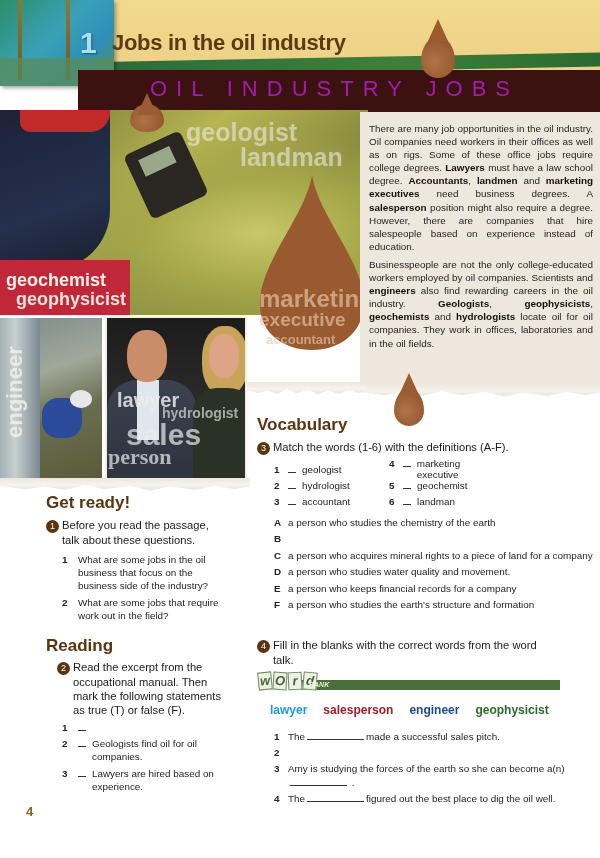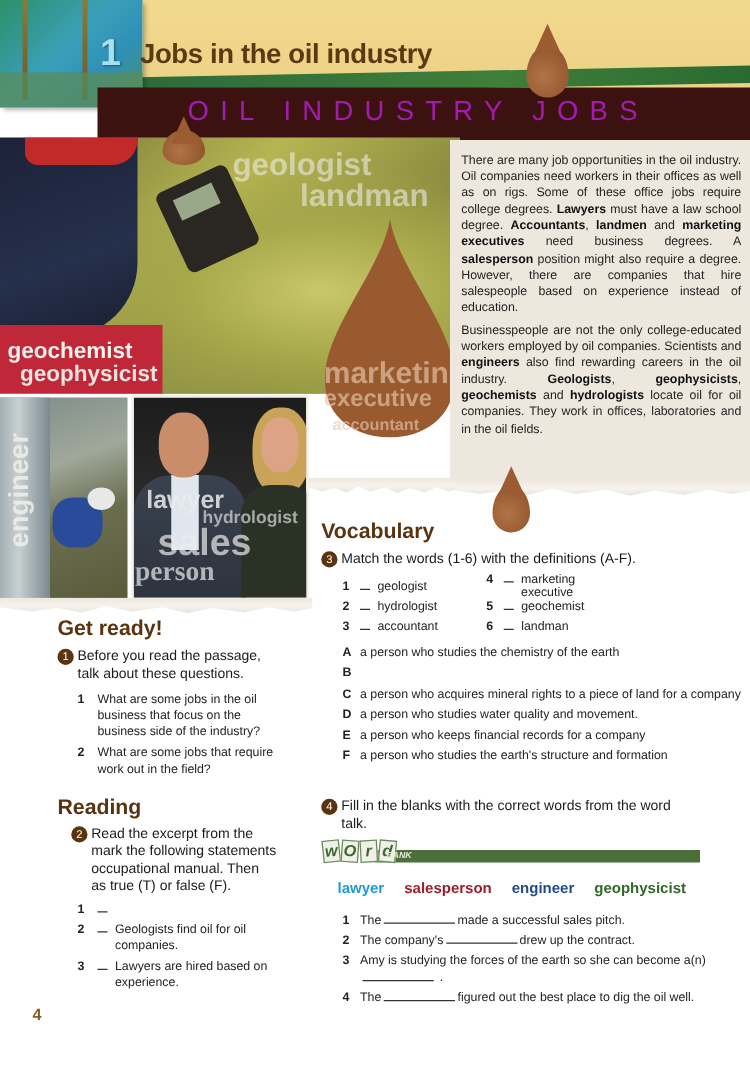--- a/index.html
+++ b/index.html
@@ -300,22 +300,22 @@
     </div>
   <div class="q-item">
       <span class="n">2</span>
       <span>What are some jobs that require work out in the field?</span>
     </div>
 </div>
 
 <div class="section-heading" style="left:46px; top:636px;">Reading</div>
 <div class="task-heading" style="left:46px; top:660px;margin-left:11px;">
   <span class="task-num">2</span><span>Read the excerpt from the</span>
+  <span class="indent">occupational manual. Then</span>
   <span class="indent">mark the following statements</span>
-  <span class="indent">occupational manual. Then</span>
   <span class="indent">as true (T) or false (F).</span>
 </div>
 <div class="q-list" style="left:62px; top:721px; width:170px;">
   <div class="q-item">
       <span class="n">1</span>
       <span class="blank"></span>
     </div>
   <div class="q-item">
       <span class="n">2</span>
       <span class="blank"></span>
@@ -418,21 +418,20 @@
   <span style="color:#2f6a2a">geophysicist</span>
 </div>
 
 <div class="fill-list">
   <div class="fill-item">
       <span class="n">1</span>
       <span><span>The</span><span class="gap"></span><span>made a successful sales pitch.</span></span>
     </div>
   <div class="fill-item">
       <span class="n">2</span>
-      <span><span>The company's</span><span class="gap"></span><span>drew up the contract.</span></span>
     </div>
   <div class="fill-item">
       <span class="n">3</span>
       <span><span>Amy is studying the forces of the earth so she can become a(n)</span> <span class="gap"></span> <span>.</span></span>
     </div>
   <div class="fill-item">
       <span class="n">4</span>
       <span><span>The</span><span class="gap"></span><span>figured out the best place to dig the oil well.</span></span>
     </div>
 </div>

